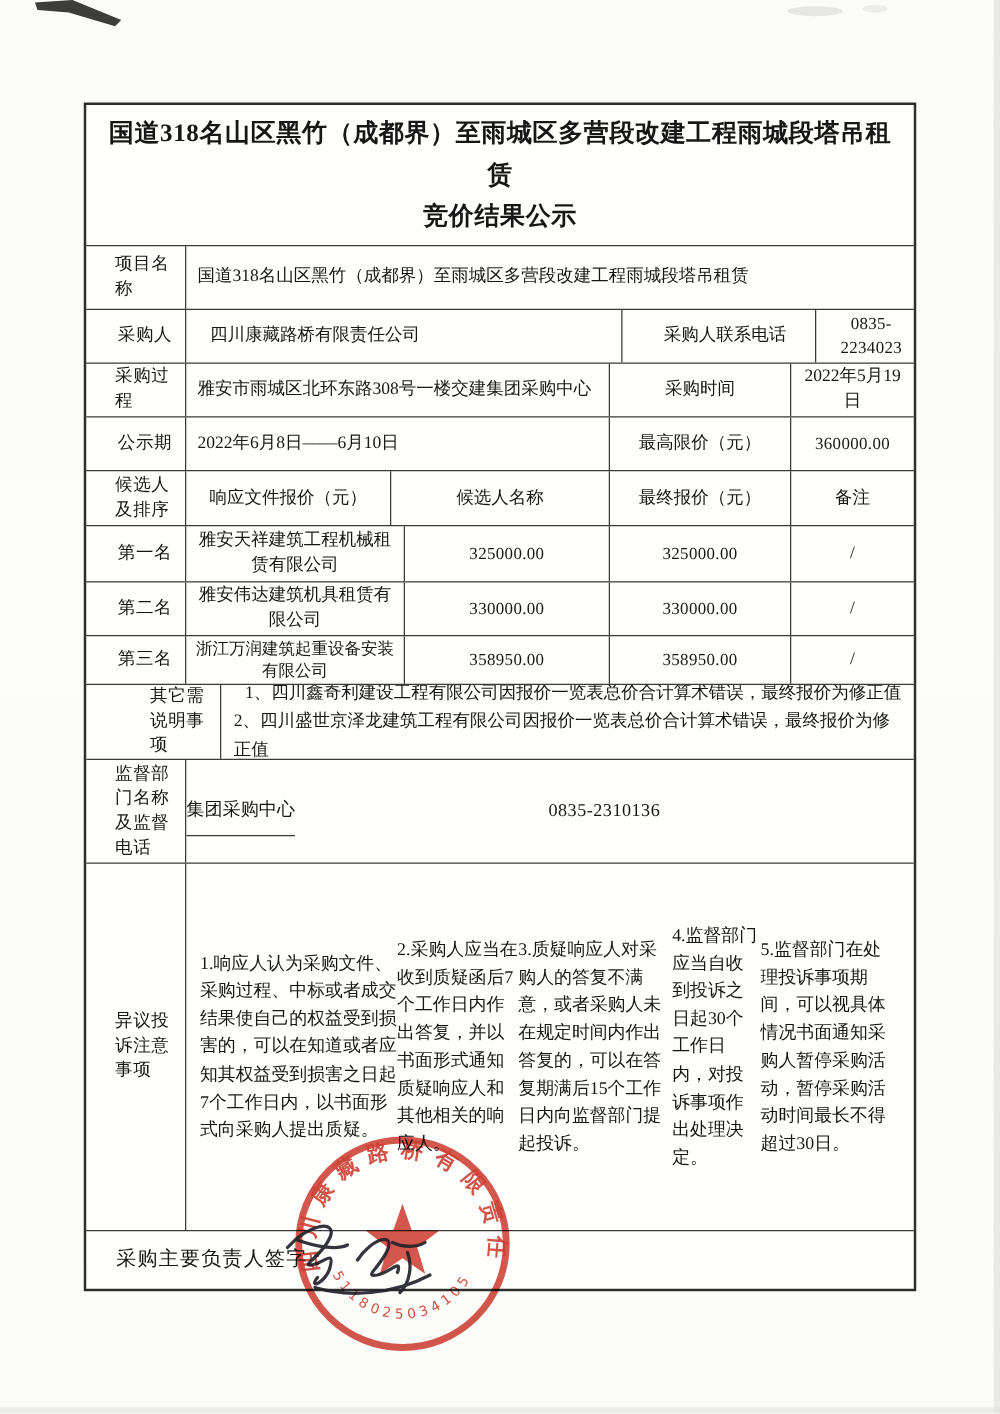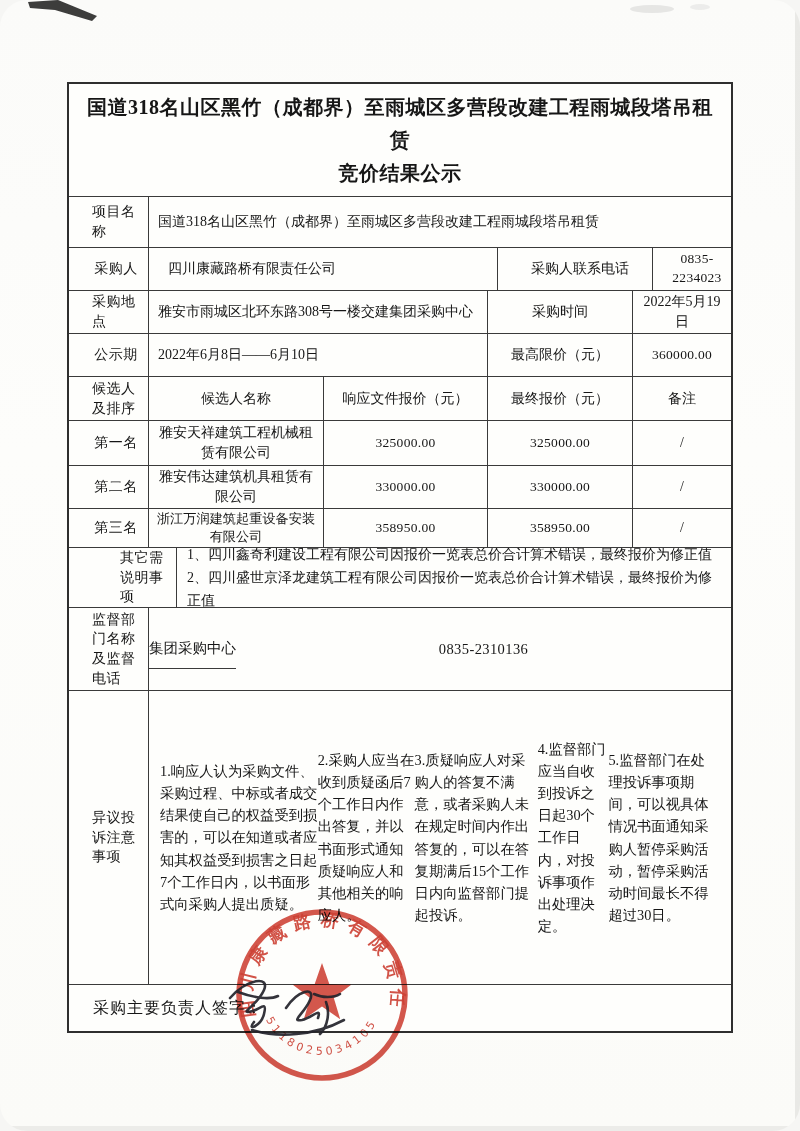--- a/index.html
+++ b/index.html
@@ -5,21 +5,20 @@
   * { margin:0; padding:0; box-sizing:border-box; }
   html,body { width:800px; }
   body{
     font-family:"Liberation Serif","DejaVu Serif",serif;
     background:#f6f6f4;
   }
   .page{
     position:relative; width:800px; height:1131px;
     background:linear-gradient(180deg,#fbfbf9 0%, #fdfdfb 40%, #fbfbf8 100%);
     overflow:hidden;
-    border-radius:27px;
   }
   
   .doc-table{
     position:absolute; left:67px; top:82px; width:666px; height:951px;
     border:2px solid #2e2e2e; background:#fefefc;
     color:#161616;
   }
   .trow{ display:flex; width:100%; border-bottom:1px solid #3a3a3a; }
   .trow:last-child{ border-bottom:none; }
   .cell{
@@ -35,21 +34,21 @@
   .h-r1{ height:51px; } .h-r2{ height:43px;gap:10px; } .h-r3{ height:43px; } .h-r4{ height:43px; }
   .h-r5{ height:44px; } .h-r6{ height:45px; } .h-r7{ height:43px; } .h-r8{ height:39px; }
   .h-r9{ height:60px;padding-left:28px; } .h-r10{ height:83px; } .h-r11{ height:294px; } .h-r12{ height:46px; }
   .w-val{ width:339px; } .w-lbl2{ width:145px; } .w-val2{ flex:1; }
   .w-name{ width:175px; } .w-doc{ width:164px; } .w-final{ width:145px; } .w-rem{ flex:1; }
   .title-cell{
     width:100%; flex-direction:column; font-weight:bold; font-size:20px;
     line-height:1.65; text-align:center; letter-spacing:.5px; padding:0 14px;
   }
   .num{ font-size:13.5px; letter-spacing:.3px; }
-  .notes-cell{ flex-direction:column; align-items:flex-start; justify-content:center; padding:4px 10px; }
+  .notes-cell{ flex-direction:column; align-items:flex-end; justify-content:center; padding:4px 10px; }
   .notes-cell div{ line-height:1.65; font-size:14px; }
   .sup-wrap{ flex:1; display:flex; flex-direction:row; border-right:none; padding:0; }
   .sup-top{ height:40px; border-bottom:1px solid #3a3a3a; display:flex; align-items:center; justify-content:center; font-size:14.5px; }
   .sup-bot{ flex:1; display:flex; align-items:center; justify-content:center; font-size:14.5px; letter-spacing:.4px; }
   .obj-cell{ flex-direction:row; align-items:center; justify-content:center; padding:6px 12px 6px 11px; }
   .obj-cell div{ font-size:14.3px; line-height:1.55; text-align:left; }
   .sign-cell{ width:100%; justify-content:flex-start; padding-left:24px; font-size:16px; letter-spacing:1px; border-right:none;font-family:Liberation Serif, serif; }
   
   .stamp{
     position:absolute; left:230px; top:903px; width:184px; height:184px;
@@ -82,37 +81,37 @@
     </div>
 
     <div class="trow h-r2">
       <div class="cell label-cell">采购人</div>
       <div class="cell left w-val">四川康藏路桥有限责任公司</div>
       <div class="cell center w-lbl2">采购人联系电话</div>
       <div class="cell center w-val2 num">0835-2234023</div>
     </div>
 
     <div class="trow h-r3">
-      <div class="cell label-cell">采购地点</div>
+      <div class="cell label-cell">采购过程</div>
       <div class="cell left w-val">雅安市雨城区北环东路308号一楼交建集团采购中心</div>
       <div class="cell center w-lbl2">采购时间</div>
       <div class="cell center w-val2">2022年5月19日</div>
     </div>
 
     <div class="trow h-r4">
       <div class="cell label-cell">公示期</div>
       <div class="cell left w-val">2022年6月8日——6月10日</div>
       <div class="cell center w-lbl2">最高限价（元）</div>
       <div class="cell center w-val2 num">360000.00</div>
     </div>
 
     <div class="trow h-r5">
       <div class="cell label-cell">候选人及排序</div>
+      <div class="cell center w-doc">响应文件报价（元）</div>
       <div class="cell center w-name">候选人名称</div>
-      <div class="cell center w-doc">响应文件报价（元）</div>
       <div class="cell center w-final">最终报价（元）</div>
       <div class="cell center w-rem">备注</div>
     </div>
 
     <div class="trow h-r6">
       <div class="cell center label-cell">第一名</div>
       <div class="cell center w-name">雅安天祥建筑工程机械租赁有限公司</div>
       <div class="cell center w-doc num">325000.00</div>
       <div class="cell center w-final num">325000.00</div>
       <div class="cell center w-rem">/</div>

